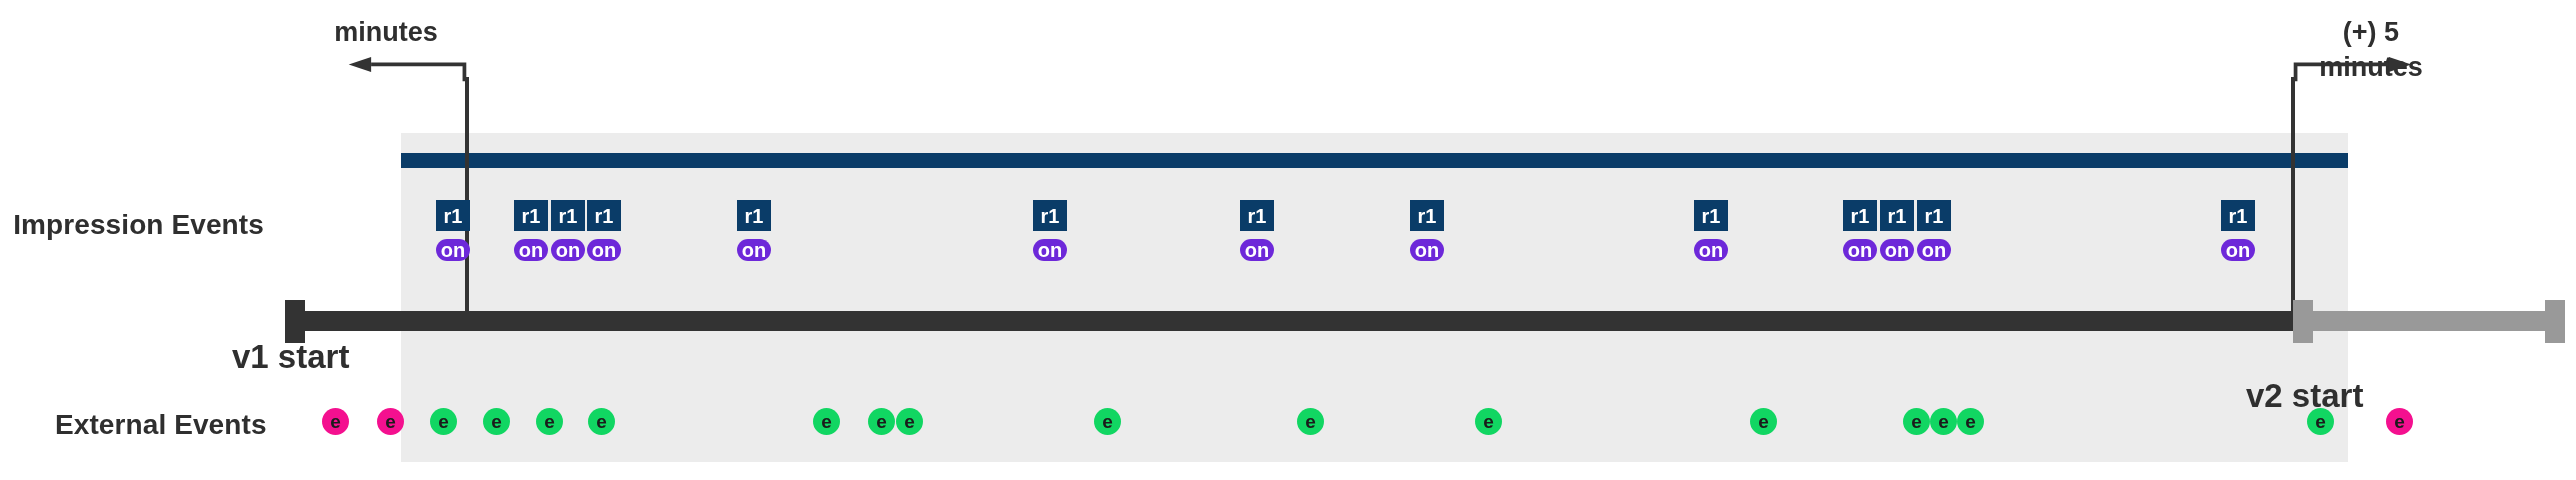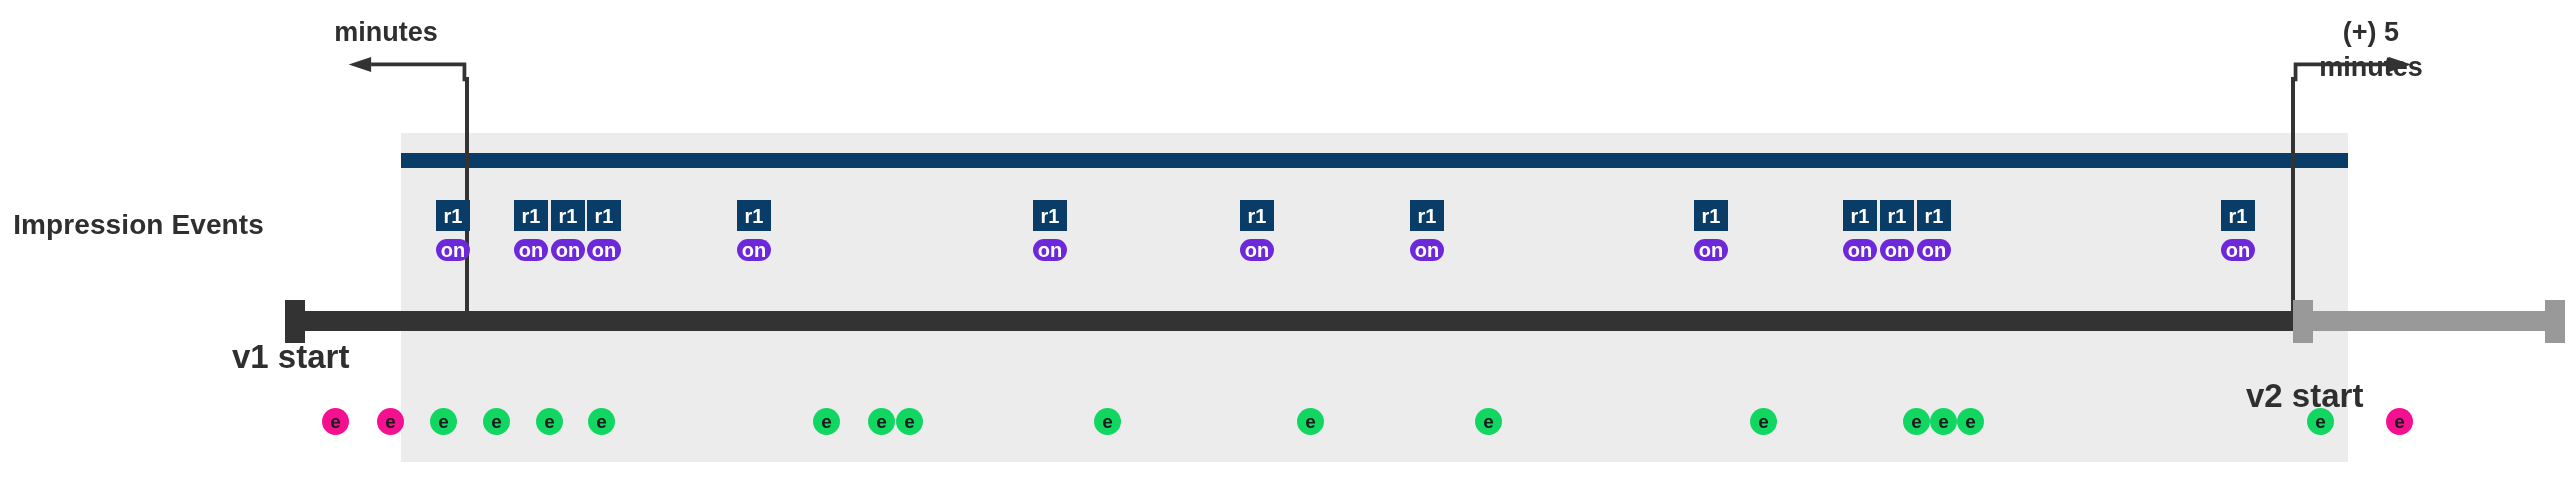--- a/index.html
+++ b/index.html
@@ -151,20 +151,21 @@
   </div>
   <svg class="elbow" id="elbow-right" width="123" height="28" viewBox="0 0 130 30" style="left: 2291px; top: 57px;">
     <path d="M4 26 L4 8 L104 8" stroke="#333333" stroke-width="4" fill="none"></path>
     <path d="M128 8 L104 0 L104 16 Z" fill="#333333"></path>
   </svg>
 
   <div class="vline" id="vline-left" style="left: 465px; top: 77px; height: 253px;"></div>
   <div class="vline" id="vline-right" style="left: 2291px; top: 77px; height: 253px;"></div>
 
   <div class="row-label" id="label-impression" style="left: 13.2px; top: 209px;">Impression Events</div>
+  <div class="row-label" id="label-external" style="left: 55px; top: 409px;">External Events</div>
 
   <div id="badge-layer">
       <div class="badge badge-r" style="left: 436px; top: 200px; width: 34px;">r1</div>
       <div class="badge badge-on" style="left: 436px; top: 239px; width: 34px;">on</div>
       <div class="badge badge-r" style="left: 514px; top: 200px; width: 34px;">r1</div>
       <div class="badge badge-on" style="left: 514px; top: 239px; width: 34px;">on</div>
       <div class="badge badge-r" style="left: 551px; top: 200px; width: 34px;">r1</div>
       <div class="badge badge-on" style="left: 551px; top: 239px; width: 34px;">on</div>
       <div class="badge badge-r" style="left: 587px; top: 200px; width: 34px;">r1</div>
       <div class="badge badge-on" style="left: 587px; top: 239px; width: 34px;">on</div>

